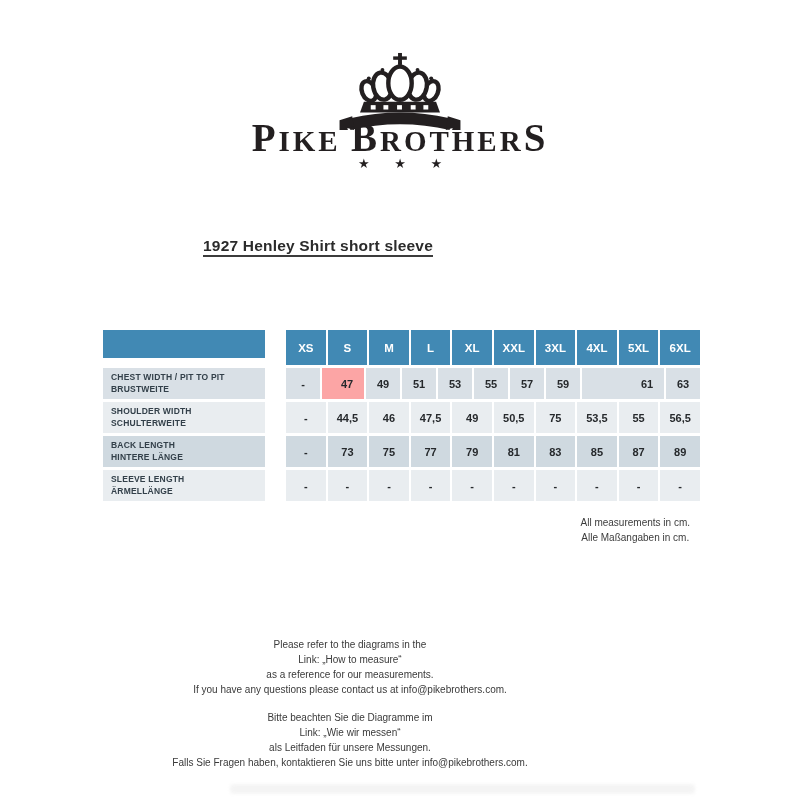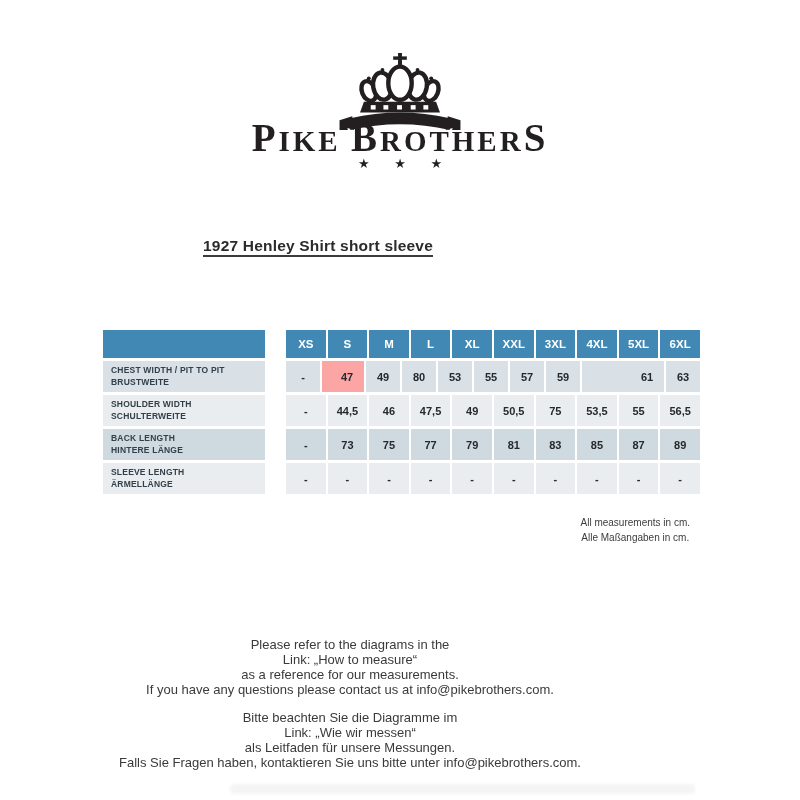--- a/index.html
+++ b/index.html
@@ -23,34 +23,34 @@
            font-size:15.5px; font-weight:bold; color:#2b2b2b; letter-spacing:0.2px; }
   .title .underline { border-bottom:2px solid #3c3c3c; padding-bottom:1px; }
 
   
   .size-table { position:absolute; left:103px; top:330px; width:597px; }
   .trow { display:flex; margin-bottom:3px; }
   .lcell { width:162px; margin-right:21px; box-sizing:border-box; flex:none; }
   .cells { display:flex; flex:1; gap:2px; }
   .cell { flex:1; display:flex; align-items:center; justify-content:center; }
   .trow.head .lcell { height:28px; }
-  .trow.head .cell { height:28px; font-weight:bold; font-size:11.5px; }
+  .trow.head .cell { height:35px; font-weight:bold; font-size:11.5px; }
   .trow.body-row .cell { height:31px; font-weight:bold; font-size:11px; }
   .trow.body-row .lcell {
     height:31px; display:flex; flex-direction:column; justify-content:center;
     padding-left:8px; font-size:8.5px; font-weight:bold; letter-spacing:0.2px; line-height:1.35;
   }
 
   
   .units-note { position:absolute; top:515px; right:110px; text-align:center;
                 font-size:10px; color:#3c3c3c; line-height:15px; }
 
   
   .para { position:absolute; left:0; width:700px; text-align:center;
-          font-size:13px; color:#3a3a3a; line-height:15px; }
+          font-size:10px; color:#3a3a3a; line-height:15px; }
   .para-en { top:637px; }
   .para-de { top:710px; }
 
   
   .scan-shadow { position:absolute; left:230px; top:784px; width:465px; height:10px;
                  background:#ececec; opacity:.55; border-radius:4px; filter:blur(1.5px); }
 </style>
 </head>
 <body>
 
@@ -118,21 +118,21 @@
   <div>
       <div class="trow body-row">
         <div class="lcell" style="background: rgb(217, 224, 230); color: rgb(51, 64, 74);">
           <div>CHEST WIDTH / PIT TO PIT</div>
           <div>BRUSTWEITE</div>
         </div>
         <div class="cells">
           <div class="cell" style="background: rgb(217, 224, 230); color: rgb(38, 41, 44);">-</div>
           <div class="cell" style="background: #fca5a5; color: rgb(38, 41, 44); padding-left: 8px;">47</div>
           <div class="cell" style="background: rgb(217, 224, 230); color: rgb(38, 41, 44);">49</div>
-          <div class="cell" style="background: rgb(217, 224, 230); color: rgb(38, 41, 44);">80</div>
+          <div class="cell" style="background: rgb(217, 224, 230); color: rgb(38, 41, 44);">51</div>
           <div class="cell" style="background: rgb(217, 224, 230); color: rgb(38, 41, 44);">53</div>
           <div class="cell" style="background: rgb(217, 224, 230); color: rgb(38, 41, 44);">55</div>
           <div class="cell" style="background: rgb(217, 224, 230); color: rgb(38, 41, 44);">57</div>
           <div class="cell" style="background: rgb(217, 224, 230); color: rgb(38, 41, 44);">59</div>
           <div class="cell" style="background: rgb(217, 224, 230); color: rgb(38, 41, 44); padding-left: 48px;">61</div>
           <div class="cell" style="background: rgb(217, 224, 230); color: rgb(38, 41, 44);">63</div>
         </div>
       </div>
       <div class="trow body-row">
         <div class="lcell" style="background: rgb(233, 237, 240); color: rgb(51, 64, 74);">

